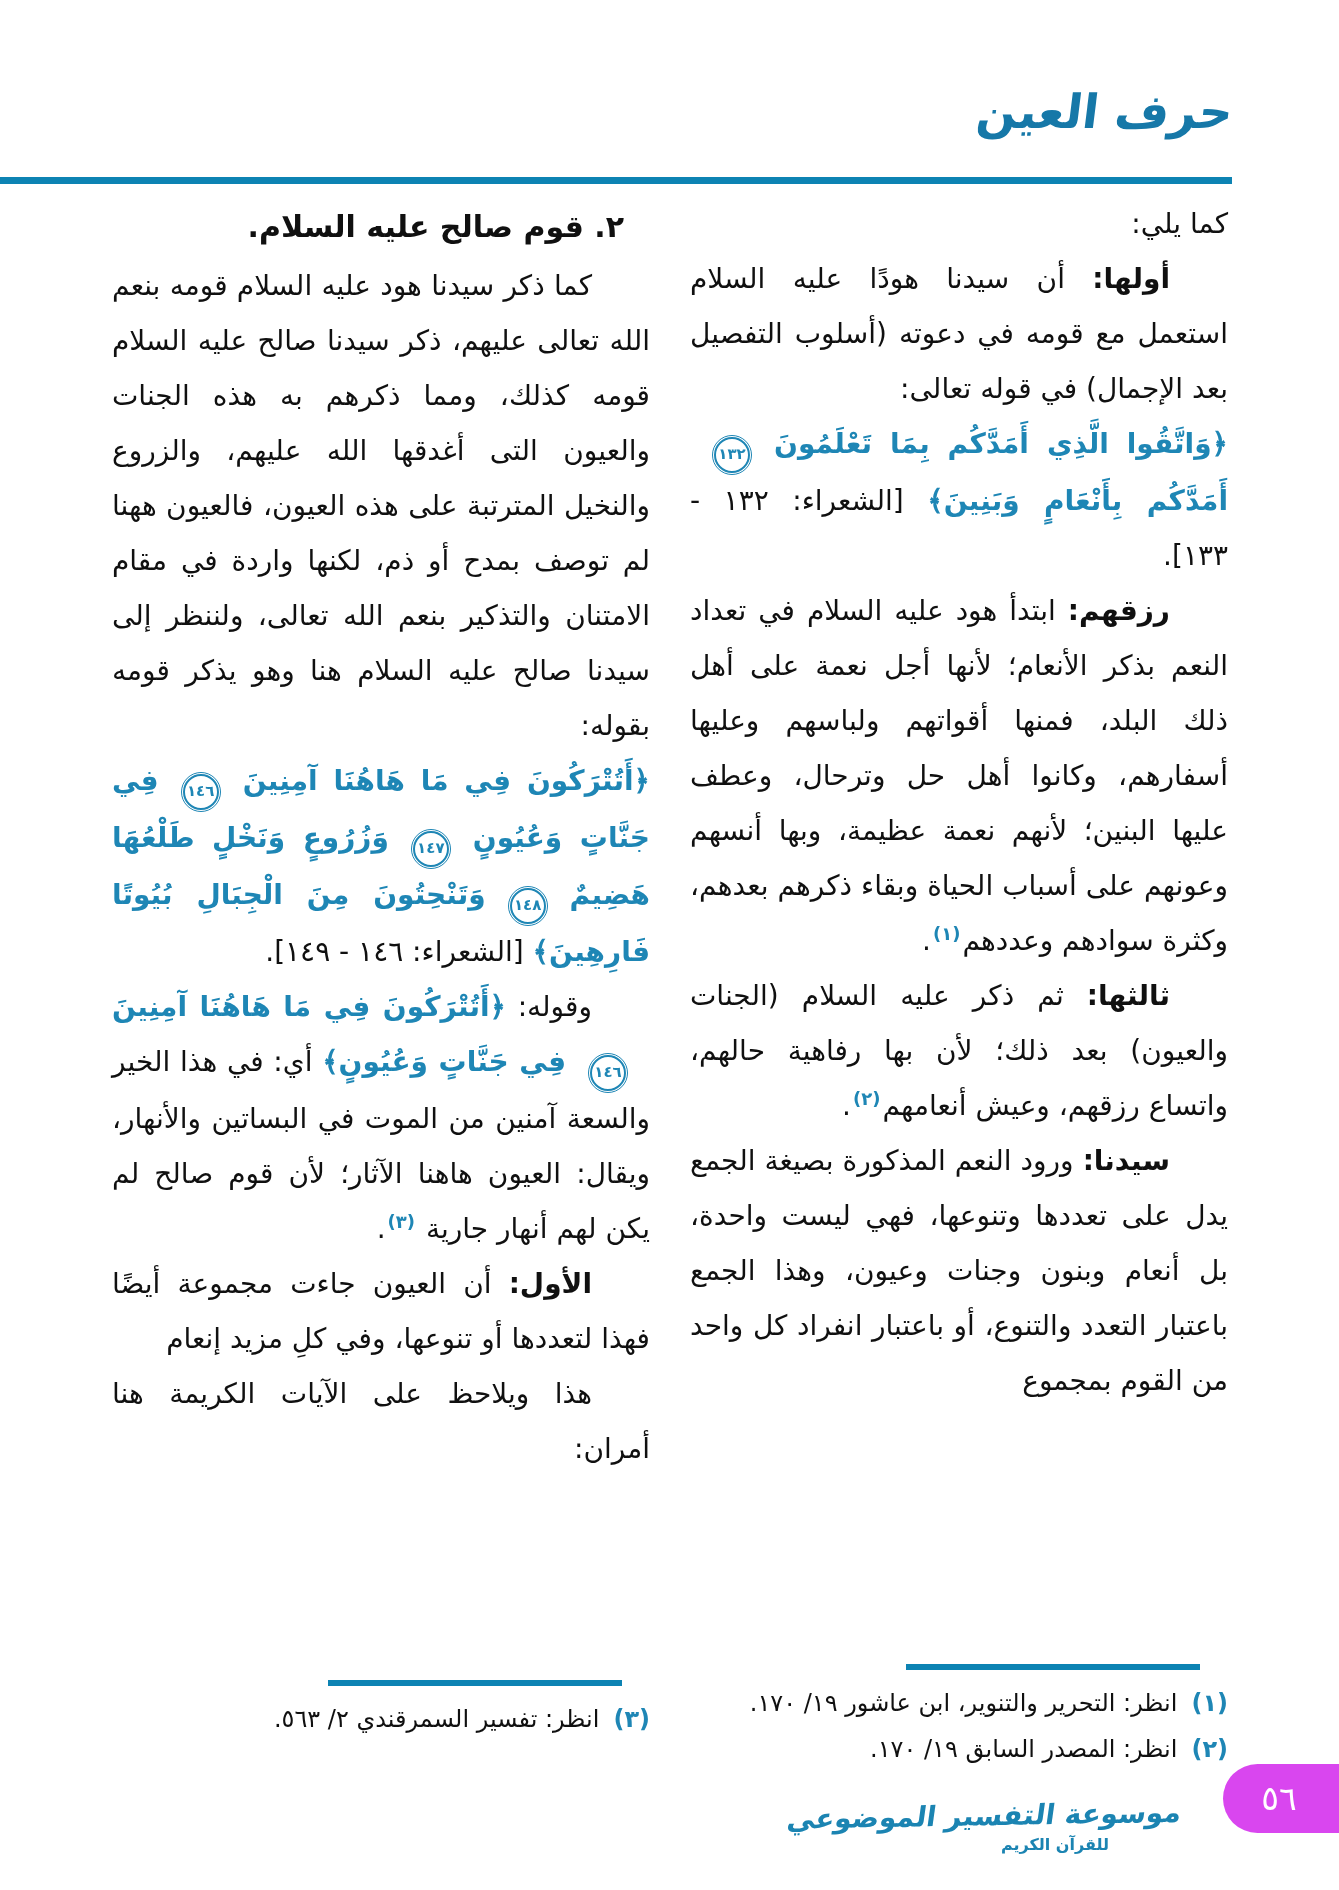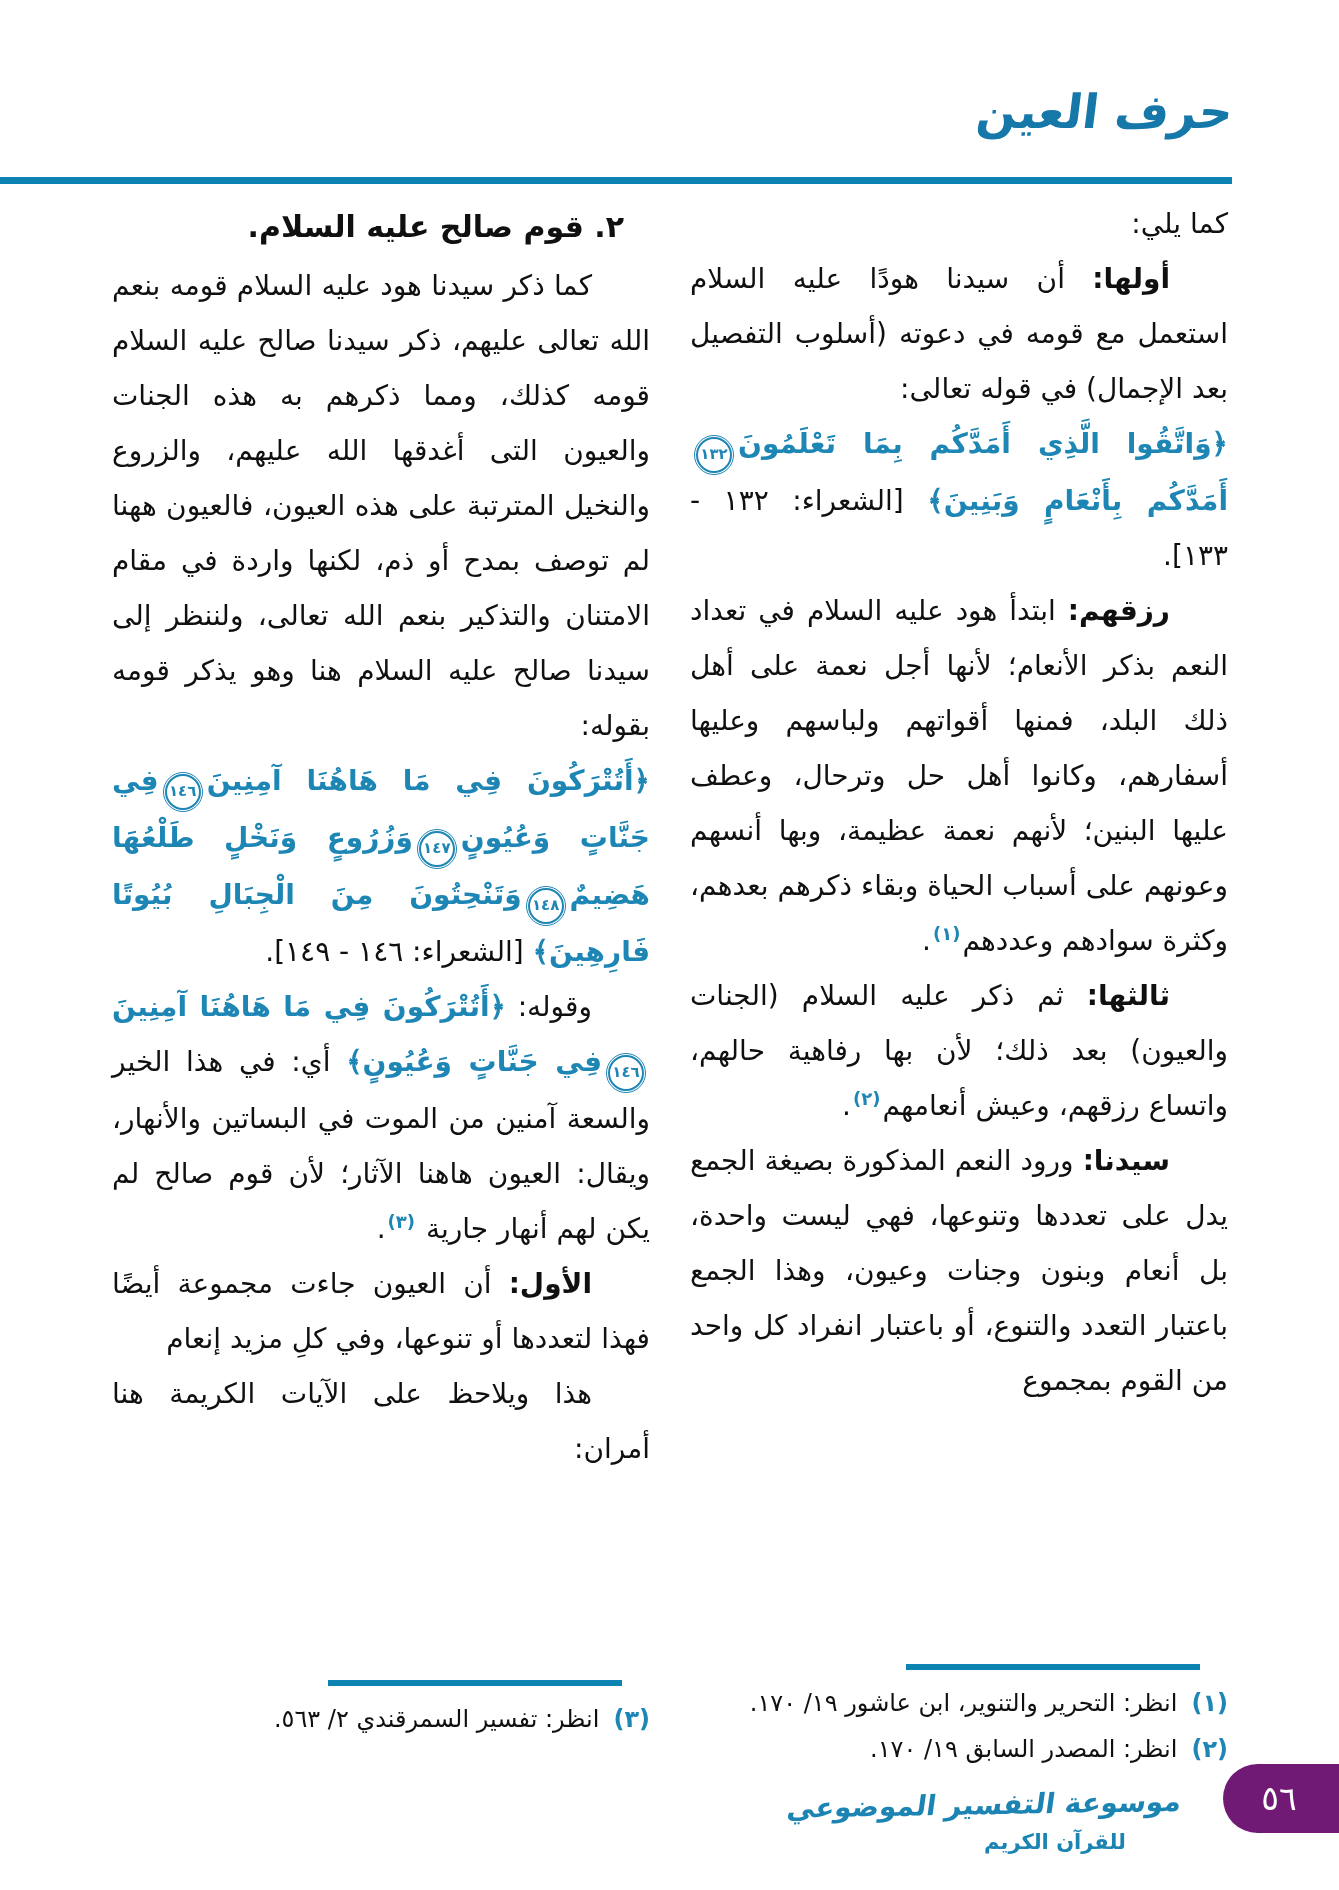--- a/index.html
+++ b/index.html
@@ -52,21 +52,21 @@
   
   .quran { color:#1e86b5; font-weight:bold; }
   .aya-num {
     display:inline-block; box-sizing:border-box;
     width:36px; height:36px; line-height:31px;
     border:2px solid #1e86b5; border-radius:50%;
     outline:1px solid #1e86b5; outline-offset:1px;
     color:#1e86b5; background:#fff;
     font-size:15px; font-weight:bold;
     text-align:center; text-indent:0;
-    vertical-align:-6px; margin:0 6px;
+    vertical-align:-6px; margin:0 24px;
   }
   .verse-ref { color:#101010; font-weight:normal; }
 
   .fn-marker {
     color:#1e86b5; font-weight:bold;
     font-size:18px; vertical-align:super; line-height:0;
     margin:0 2px;
   }
 
   
@@ -89,26 +89,26 @@
     position:absolute; bottom:36px; right:158px;
     width:252px; text-align:center;
     color:#1b84b2;
   }
   .logo-line1 {
     font-size:28px; font-weight:bold; line-height:36px;
     transform:skewX(-9deg) rotate(-1deg);
     white-space:nowrap;
   }
   .logo-line2 {
-    font-size:21px; font-weight:bold; margin-top:8px;
+    font-size:16px; font-weight:bold; margin-top:2px;
   }
   .page-pill {
     position:absolute; right:0; bottom:57px;
     width:116px; height:69px;
-    background:#701a75;
+    background:#d946ef;
     border-radius:36px 0 0 36px;
     display:flex; align-items:center; justify-content:center;
   }
   .page-pill span {
     color:#ffffff; font-size:33px; letter-spacing:6px;
     padding-right:4px;
   }
 </style>
 </head>
 <body>

